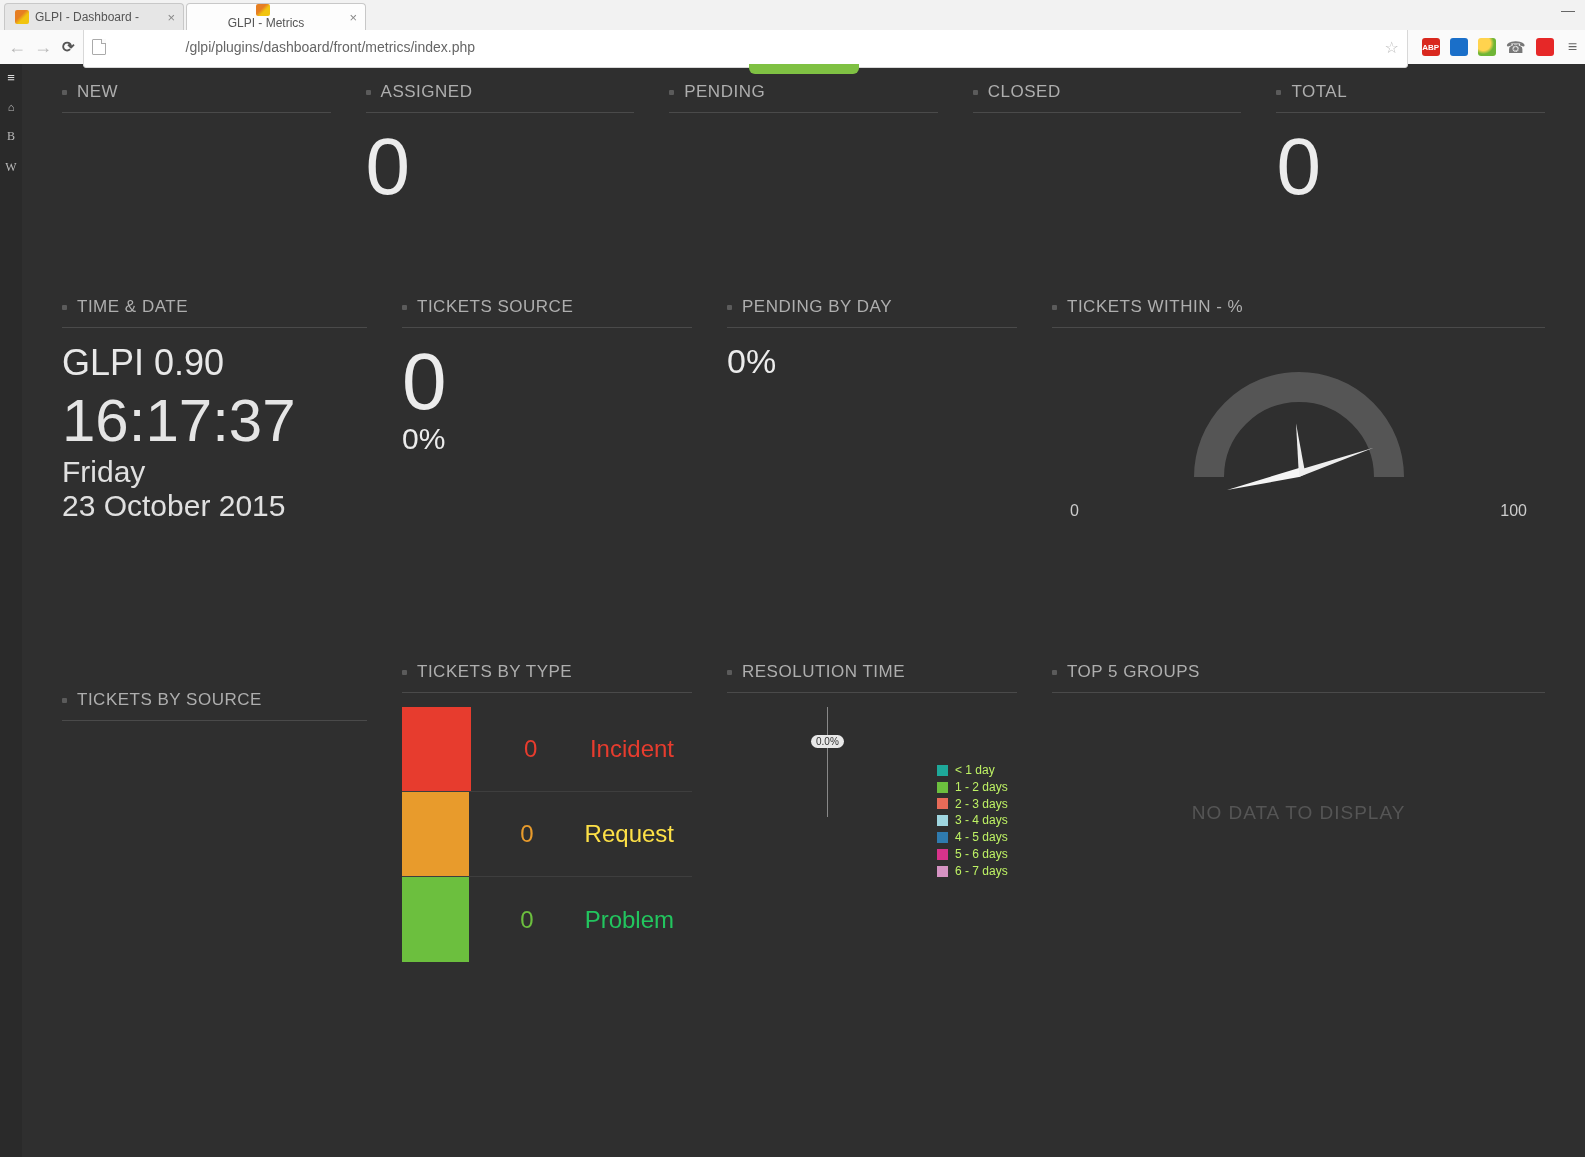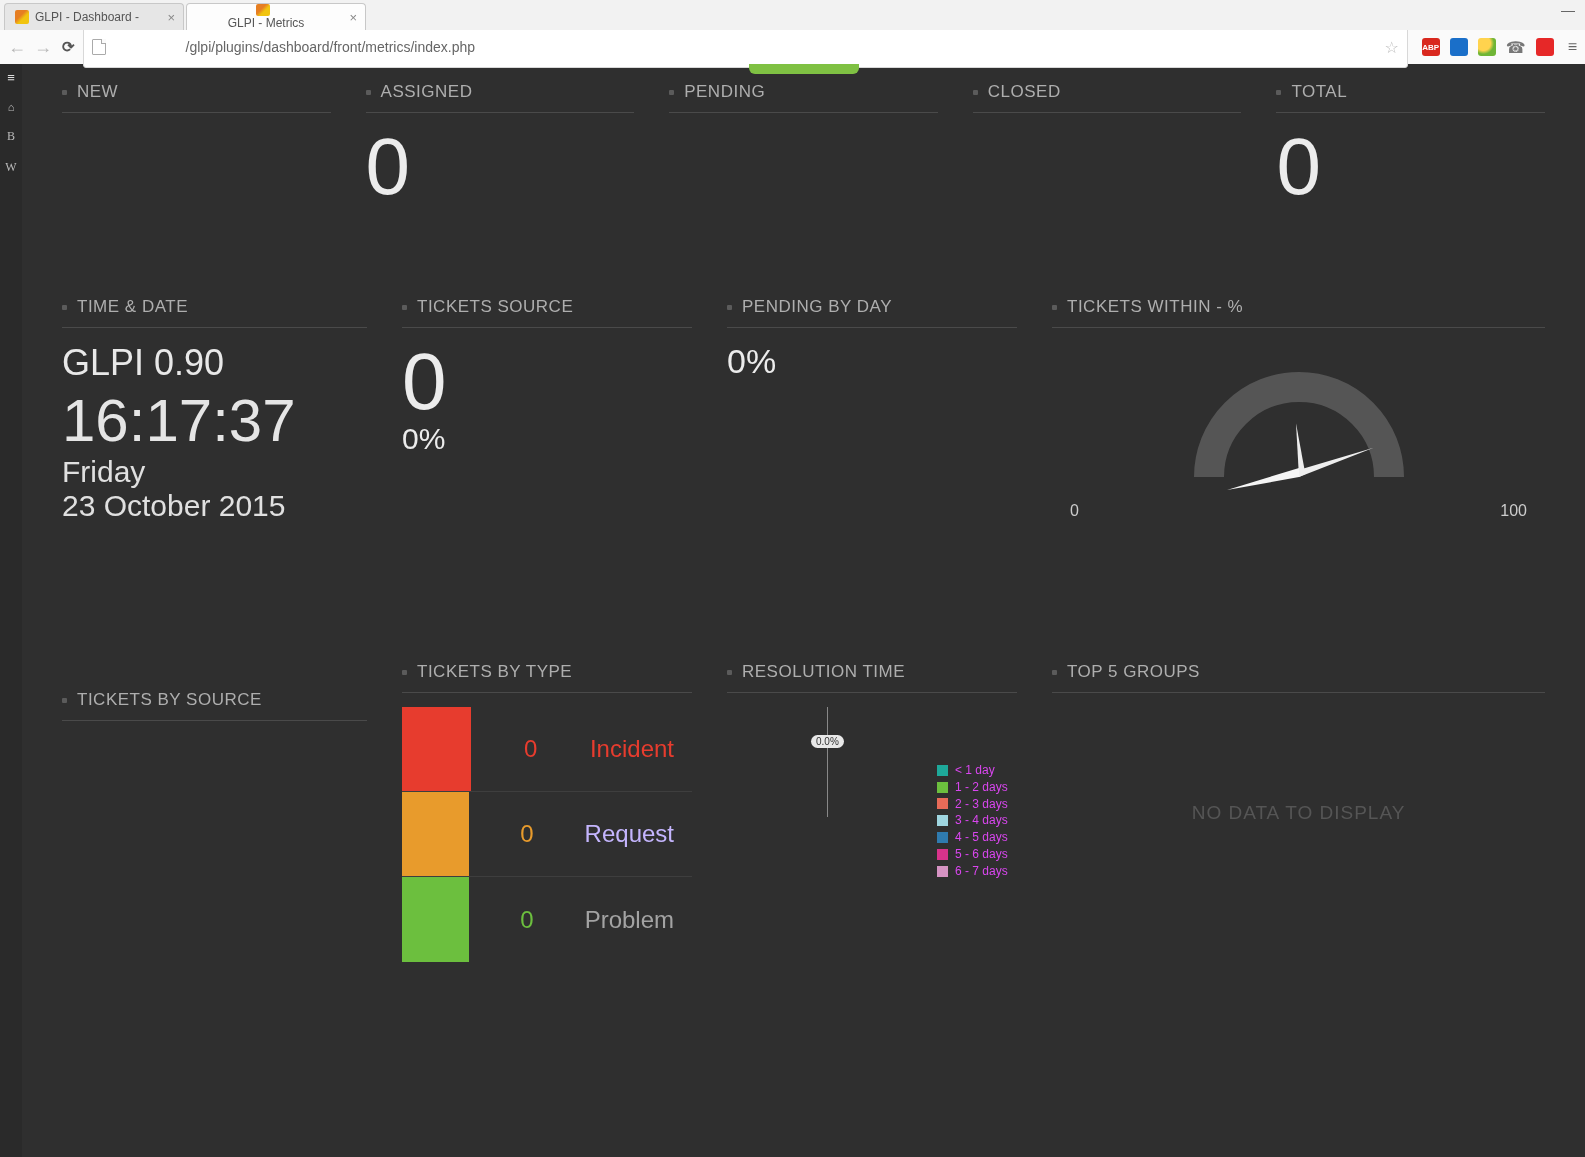--- a/index.html
+++ b/index.html
@@ -224,22 +224,22 @@
 .type-count.incident { color: #e73c2e; }
 .type-count.request  { color: #e89b2c; }
 .type-count.problem  { color: #6cbf3e; }
 .type-label {
   flex: 1;
   display: flex; align-items: center; justify-content: flex-end;
   padding-right: 18px;
   font-size: 24px; font-weight: 300;
 }
 .type-label.incident { color: #e73c2e; }
-.type-label.request  { color: #c4b5fd; }
-.type-label.problem  { color: #a3a3a3; }
+.type-label.request  { color: #fde047; }
+.type-label.problem  { color: #22c55e; }
 
 
 .res-inner {
   position: relative;
   height: 220px;
   display: flex;
 }
 .res-axis {
   position: relative;
   width: 120px;
@@ -257,21 +257,21 @@
   top: 28px;
   background: #e8e8e8;
   color: #333;
   font-size: 10px;
   padding: 1px 5px;
   border-radius: 8px;
 }
 .res-legend {
   margin-top: 55px;
   font-size: 12px;
-  color: #d946ef;
+  color: #bef264;
 }
 .res-legend .lg-row {
   display: flex; align-items: center; gap: 7px;
   line-height: 1.4;
 }
 .lg-sw { width: 11px; height: 11px; }
 
 
 .no-data {
   font-size: 19px;

